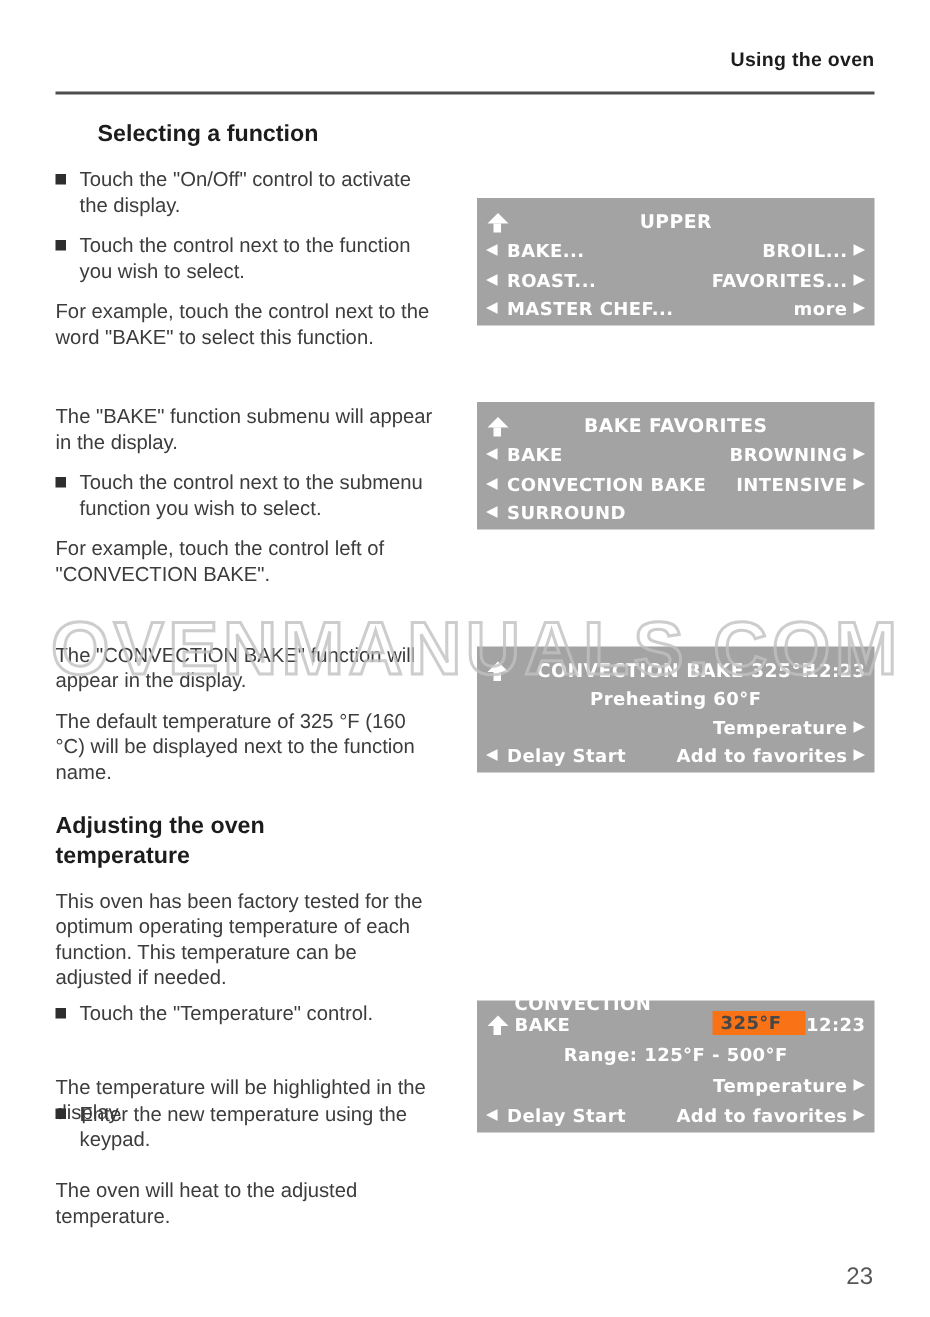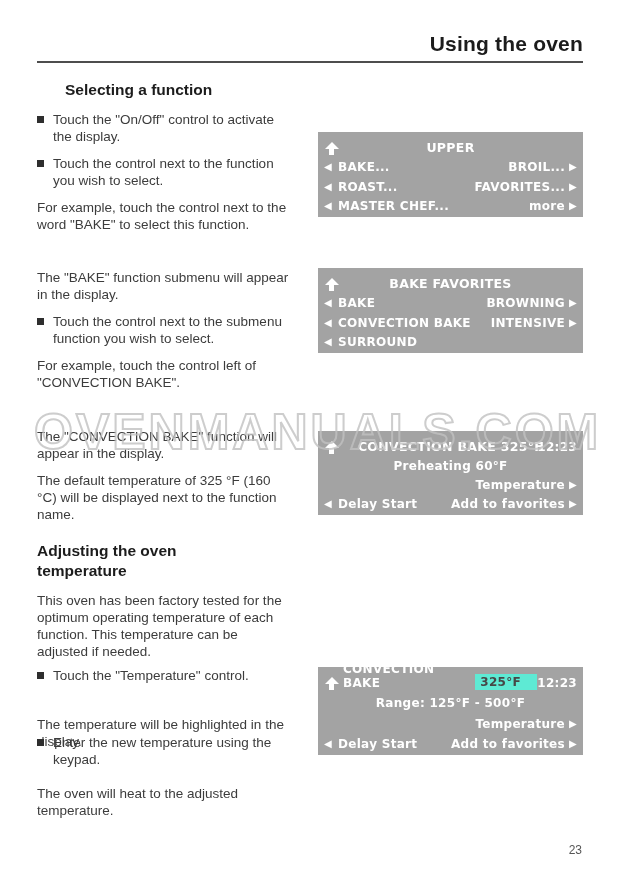--- a/index.html
+++ b/index.html
@@ -1,21 +1,21 @@
 <!DOCTYPE html>
 <html><head>
 <meta charset="utf-8">
 <style>
   * { margin:0; padding:0; box-sizing:border-box; }
   html,body { background:#ffffff; }
   body { width:620px; height:878px; font-family:"Liberation Sans", "DejaVu Sans", sans-serif; }
   .page { position:relative; width:620px; height:878px; background:#fff; overflow:hidden; }
 
   
-  .header-title { position:absolute; top:32px; right:37px; font-size:21px; font-weight:bold; color:#1c1c1c; letter-spacing:.2px; }
+  .header-title { position:absolute; top:32px; right:37px; font-size:13px; font-weight:bold; color:#1c1c1c; letter-spacing:.2px; }
   .header-rule { position:absolute; top:61px; left:37px; width:546px; height:2px; background:#4d4d4d; }
 
   
   .tx { position:absolute; left:37px; width:252px; font-size:13.5px; line-height:17px; color:#3c3c3c; }
   .h2 { font-size:15.5px; line-height:20px; font-weight:bold; color:#1c1c1c; }
   .bullet { display:flex; }
   .bullet .sq { width:7px; height:7px; background:#2e2e2e; margin:5px 9px 0 0; flex:none; }
   .bullet .bt { width:238px; }
 
   
@@ -31,29 +31,29 @@
   .title-center { position:absolute; left:0; right:0; text-align:center; font-size:12.5px; }
   .clock { margin-left:auto; position:relative; z-index:2; }
   .menu-left  { display:flex; align-items:center; gap:6px; }
   .menu-right { display:flex; align-items:center; gap:4px; margin-left:auto; }
   .arrow { font-size:10px; line-height:1; font-family:"DejaVu Sans", sans-serif; }
   .center-row { justify-content:center; }
   .right-row { justify-content:flex-end; }
   .home { width:15px; height:13px; display:flex; flex-direction:column; align-items:center; flex:none; position:relative; z-index:2; }
   .home .tri { width:0; height:0; border-left:7px solid transparent; border-right:7px solid transparent; border-bottom:7px solid #fff; }
   .home .stem { width:5px; height:6px; background:#fff; }
-  .hl { background:#5eead4; color:#474747; height:16px; line-height:16px; min-width:62px; padding:0 5px; margin-left:6px; }
+  .hl { background:#f97316; color:#474747; height:16px; line-height:16px; min-width:62px; padding:0 5px; margin-left:6px; }
   .p4 .lbl { margin-left:4px; }
 
   
   .wm { position:absolute; left:34px; top:403px; z-index:5; font-size:50px; font-weight:bold;
         letter-spacing:3px; color:transparent; -webkit-text-stroke:2px rgba(193,193,193,.8);
         font-family:"Liberation Sans", sans-serif; white-space:nowrap; pointer-events:none; }
 
-  .pageno { position:absolute; top:843px; right:38px; font-size:12px; color:#565656; }
+  .pageno { position:absolute; top:843px; right:38px; font-size:16px; color:#565656; }
 
   
   #h-sel  { top:80px;margin-left:28px; }
   #b1 { top:111px; } #b2 { top:155px; } #pg1 { top:199px; }
   #pg2 { top:269px; } #b3 { top:313px; } #pg3 { top:357px; }
   #pg4 { top:428px; } #pg5 { top:472px; }
   #h-adj { top:541px; width:200px; }
   #pgA { top:592px; } #bA { top:667px; } #pgB { top:716px; }
   #bB { top:734px; } #pgC { top:785px; }
 </style>

